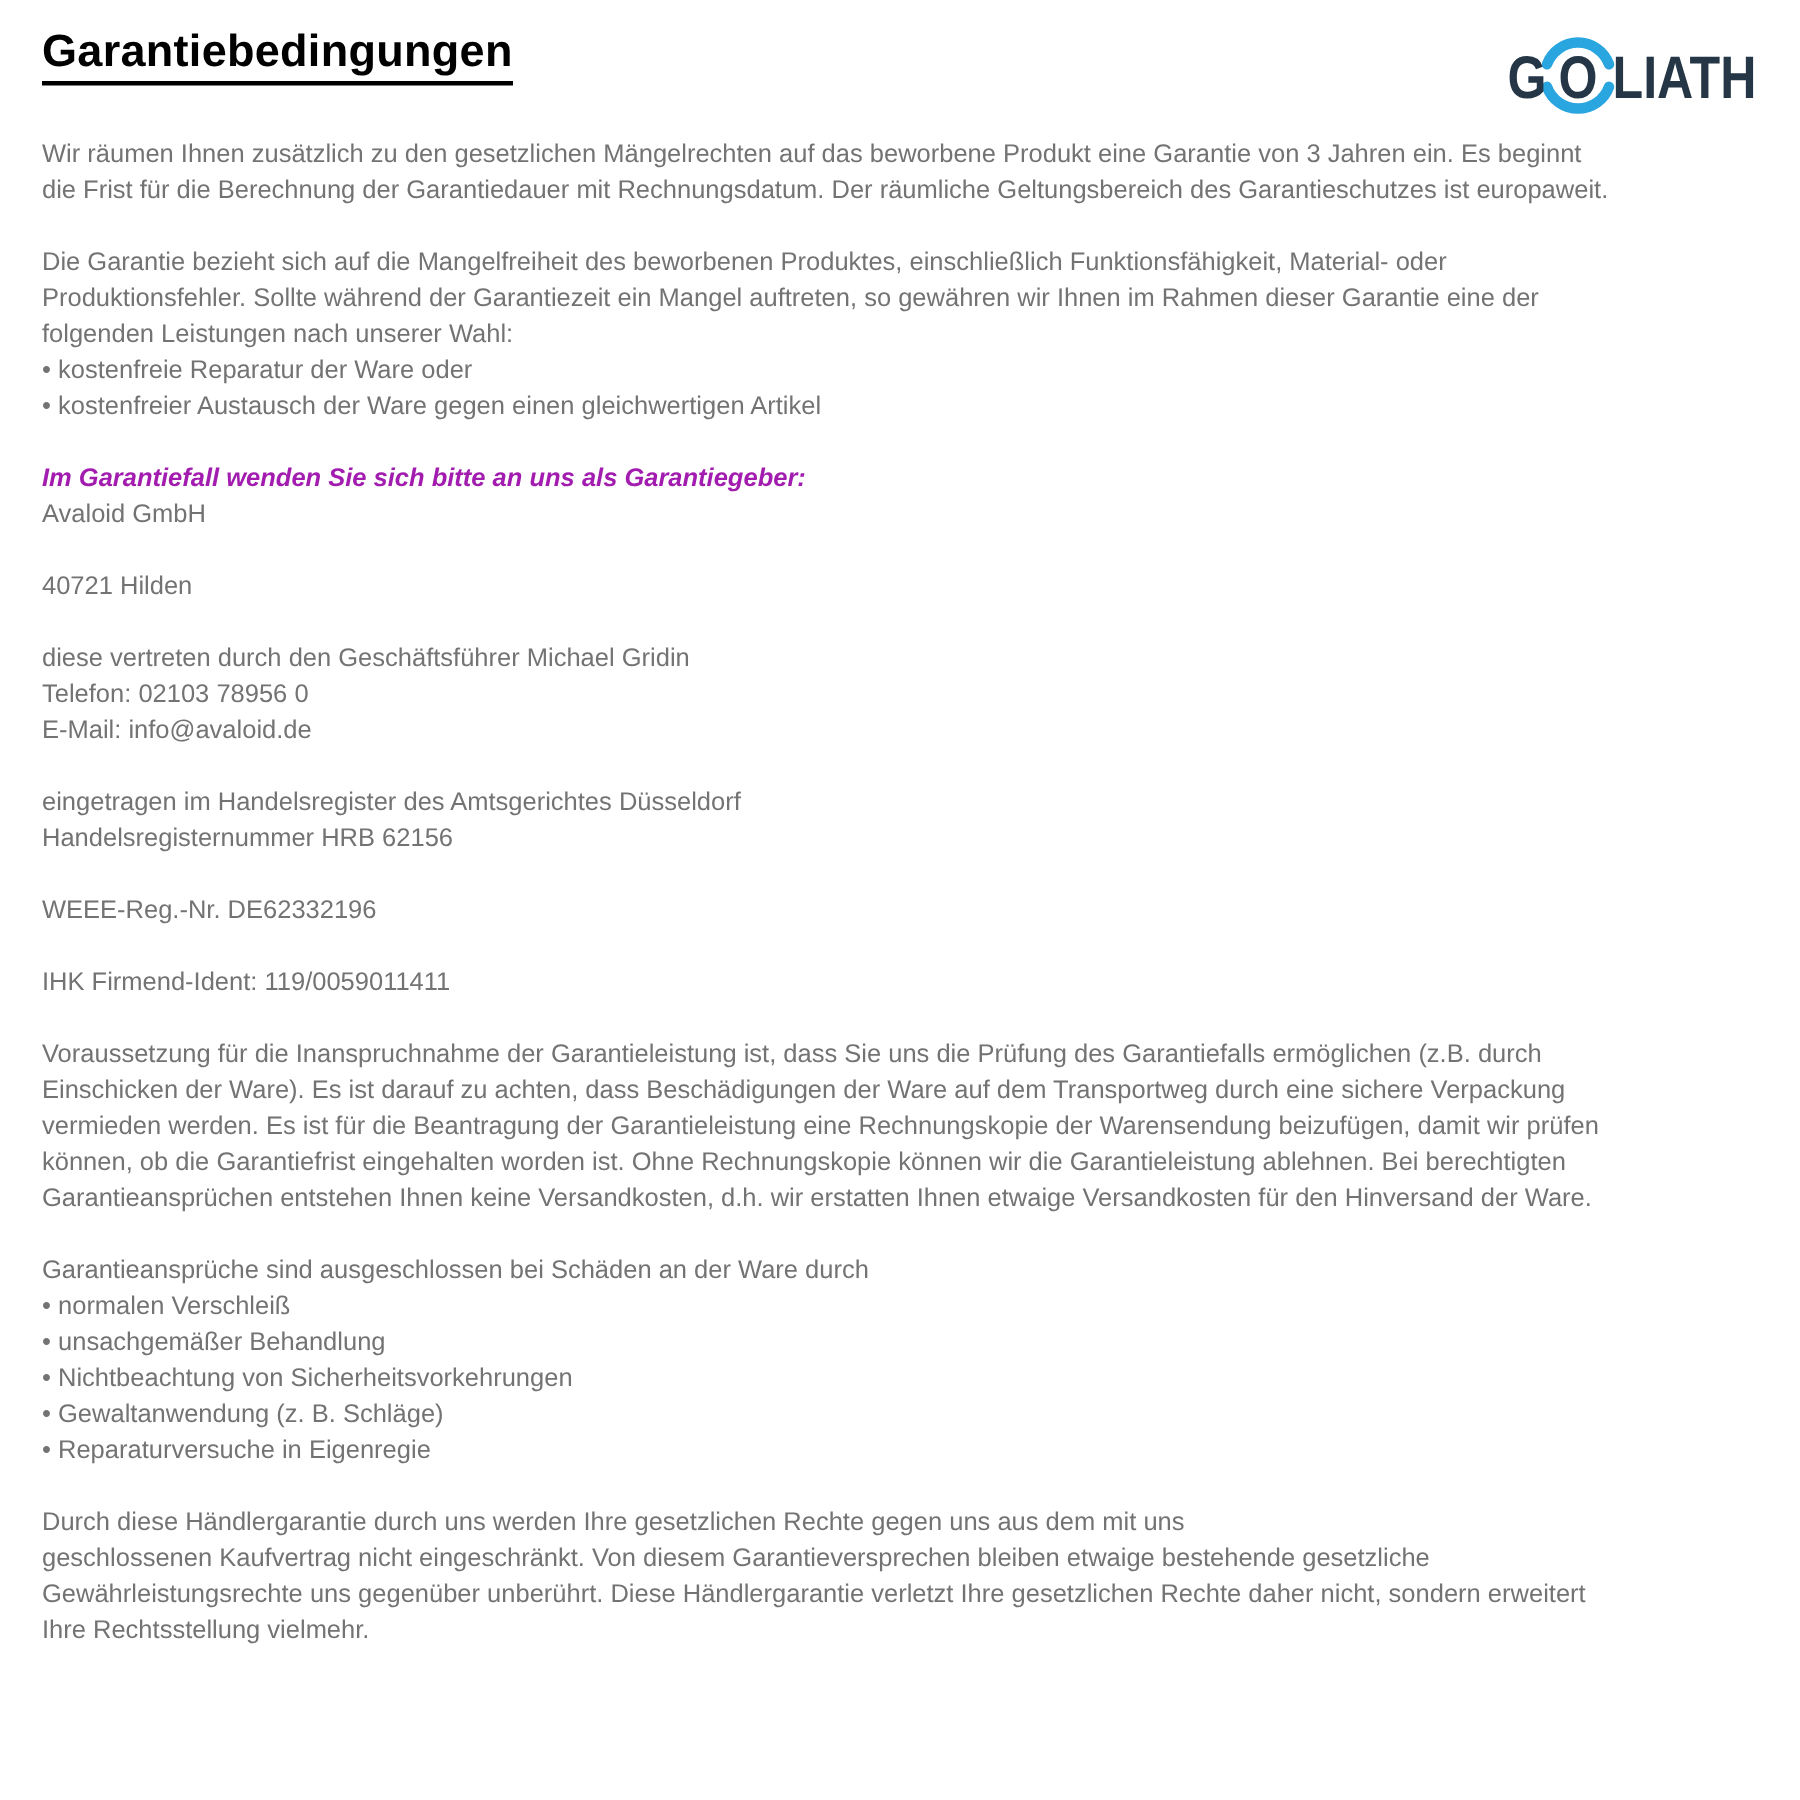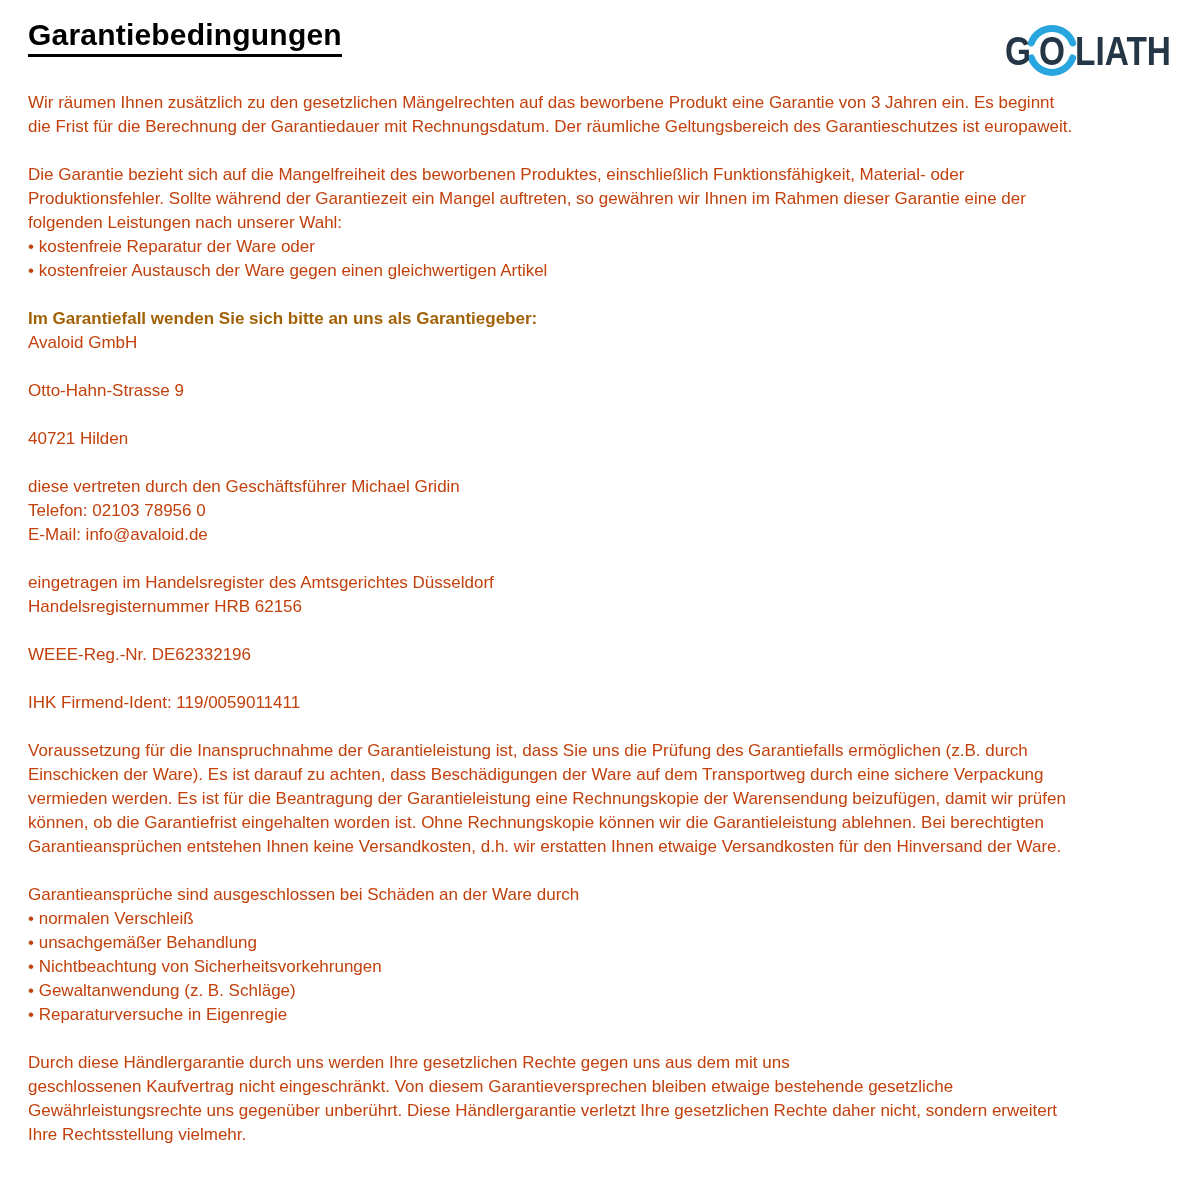--- a/index.html
+++ b/index.html
@@ -32,26 +32,27 @@
     right: 25px;
     width: 170px;
     height: 72px;
   }
   .content { margin-top: 33px; }
   .block {
     margin: 0 0 24px 0;
     font-size: 17px;
     line-height: 24px;
     white-space: pre-line;
-    color: #c2410c;
+    color: #737373;
   }
   .block.bold {
     font-weight: 700;
     margin-bottom: 0;
-    color: #a16207;
+    color: #a21caf;
+    font-style: italic;
   }
   .block.last { margin-bottom: 12px; }
 </style>
 </head>
 <body>
 
 <div class="page">
 
   <div class="doc-header">
     <h1 class="doc-title">Garantiebedingungen</h1>
@@ -75,21 +76,20 @@
     <p class="block">Die Garantie bezieht sich auf die Mangelfreiheit des beworbenen Produktes, einschließlich Funktionsfähigkeit, Material- oder
 Produktionsfehler. Sollte während der Garantiezeit ein Mangel auftreten, so gewähren wir Ihnen im Rahmen dieser Garantie eine der
 folgenden Leistungen nach unserer Wahl:
 • kostenfreie Reparatur der Ware oder
 • kostenfreier Austausch der Ware gegen einen gleichwertigen Artikel</p>
 
     <p class="block bold">Im Garantiefall wenden Sie sich bitte an uns als Garantiegeber:</p>
 
     <p class="block">Avaloid GmbH</p>
 
-    <p class="block">Otto-Hahn-Strasse 9</p>
 
     <p class="block">40721 Hilden</p>
 
     <p class="block">diese vertreten durch den Geschäftsführer Michael Gridin
 Telefon: 02103 78956 0
 E-Mail: info@avaloid.de</p>
 
     <p class="block">eingetragen im Handelsregister des Amtsgerichtes Düsseldorf
 Handelsregisternummer HRB 62156</p>
 

